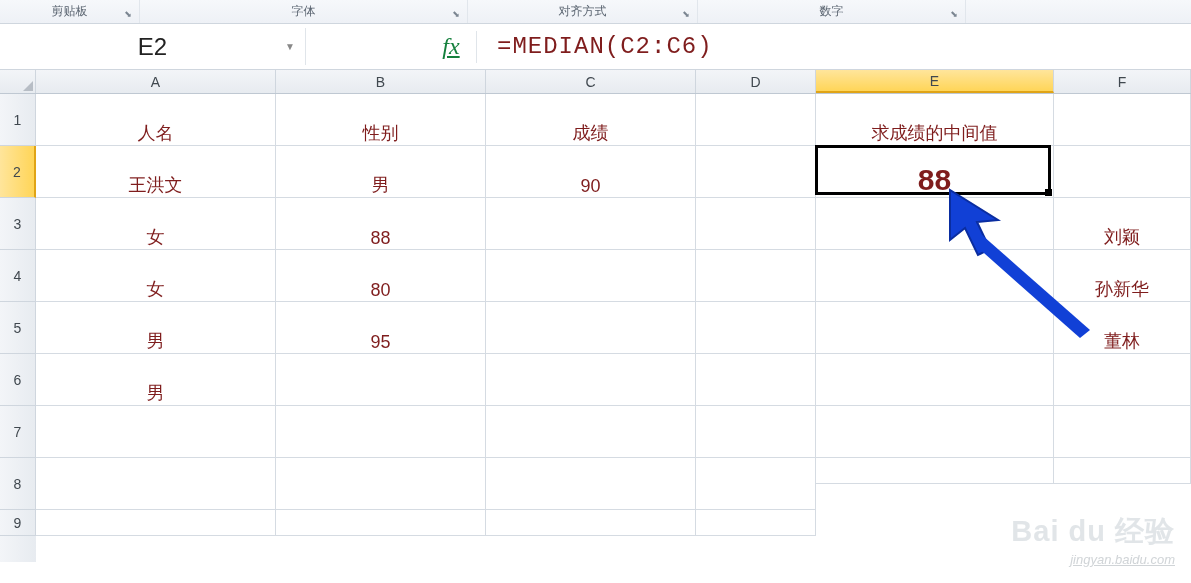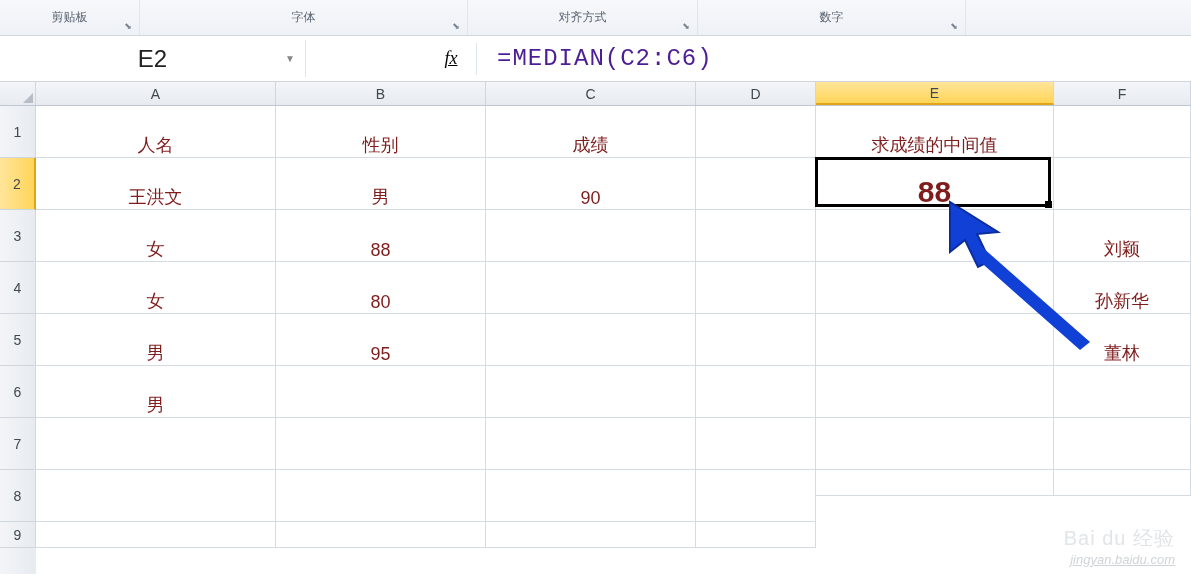--- a/index.html
+++ b/index.html
@@ -8,21 +8,21 @@
       background: #fff;
       width: 1191px;
       height: 583px;
       overflow: hidden;
       position: relative;
     }
 
     
     .ribbon-groups {
       display: flex;
-      height: 36px;
+      height: 24px;
       background: linear-gradient(#f6f8fb, #eef1f6);
       border-bottom: 1px solid #cfd6de;
       font-size: 12px;
       color: #5a6470;
     }
     .ribbon-group {
       display: flex;
       align-items: center;
       justify-content: center;
       position: relative;
@@ -77,34 +77,34 @@
       height: 100%;
     }
     .fx-button {
       display: flex;
       align-items: center;
       justify-content: center;
       width: 30px;
       height: 100%;
       font-style: italic;
       font-family: "Times New Roman", serif;
-      font-size: 18px;
-      color: #000000;
+      font-size: 24px;
+      color: #15803d;
       cursor: pointer;
       text-decoration: underline;
     }
     .formula-input {
       flex: 1;
       height: 100%;
       display: flex;
       align-items: center;
       padding-left: 20px;
       font-size: 24px;
       font-family: "Courier New", Consolas, monospace;
-      color: #4c1d95;
+      color: #7f1d1d;
       letter-spacing: 1px;
     }
     .formula-divider {
       width: 1px;
       height: 32px;
       background: #e0e5ea;
       margin: 0 0px;
     }
 
     
@@ -219,22 +219,22 @@
       position: absolute;
       right: 16px;
       bottom: 16px;
       text-align: right;
       color: rgba(255,255,255,0.75);
       font-family: Arial, sans-serif;
       user-select: none;
       z-index: 20;
     }
     .watermark .logo {
-      font-size: 20px;
-      font-weight: normal;
+      font-size: 29px;
+      font-weight: bold;
       color: rgba(220,224,228,0.85);
       letter-spacing: 1px;
     }
     .watermark .sub {
       font-size: 13px;
       color: rgba(200,204,208,0.85);
       font-style: italic;
       text-decoration: underline;
     }
   </style>

